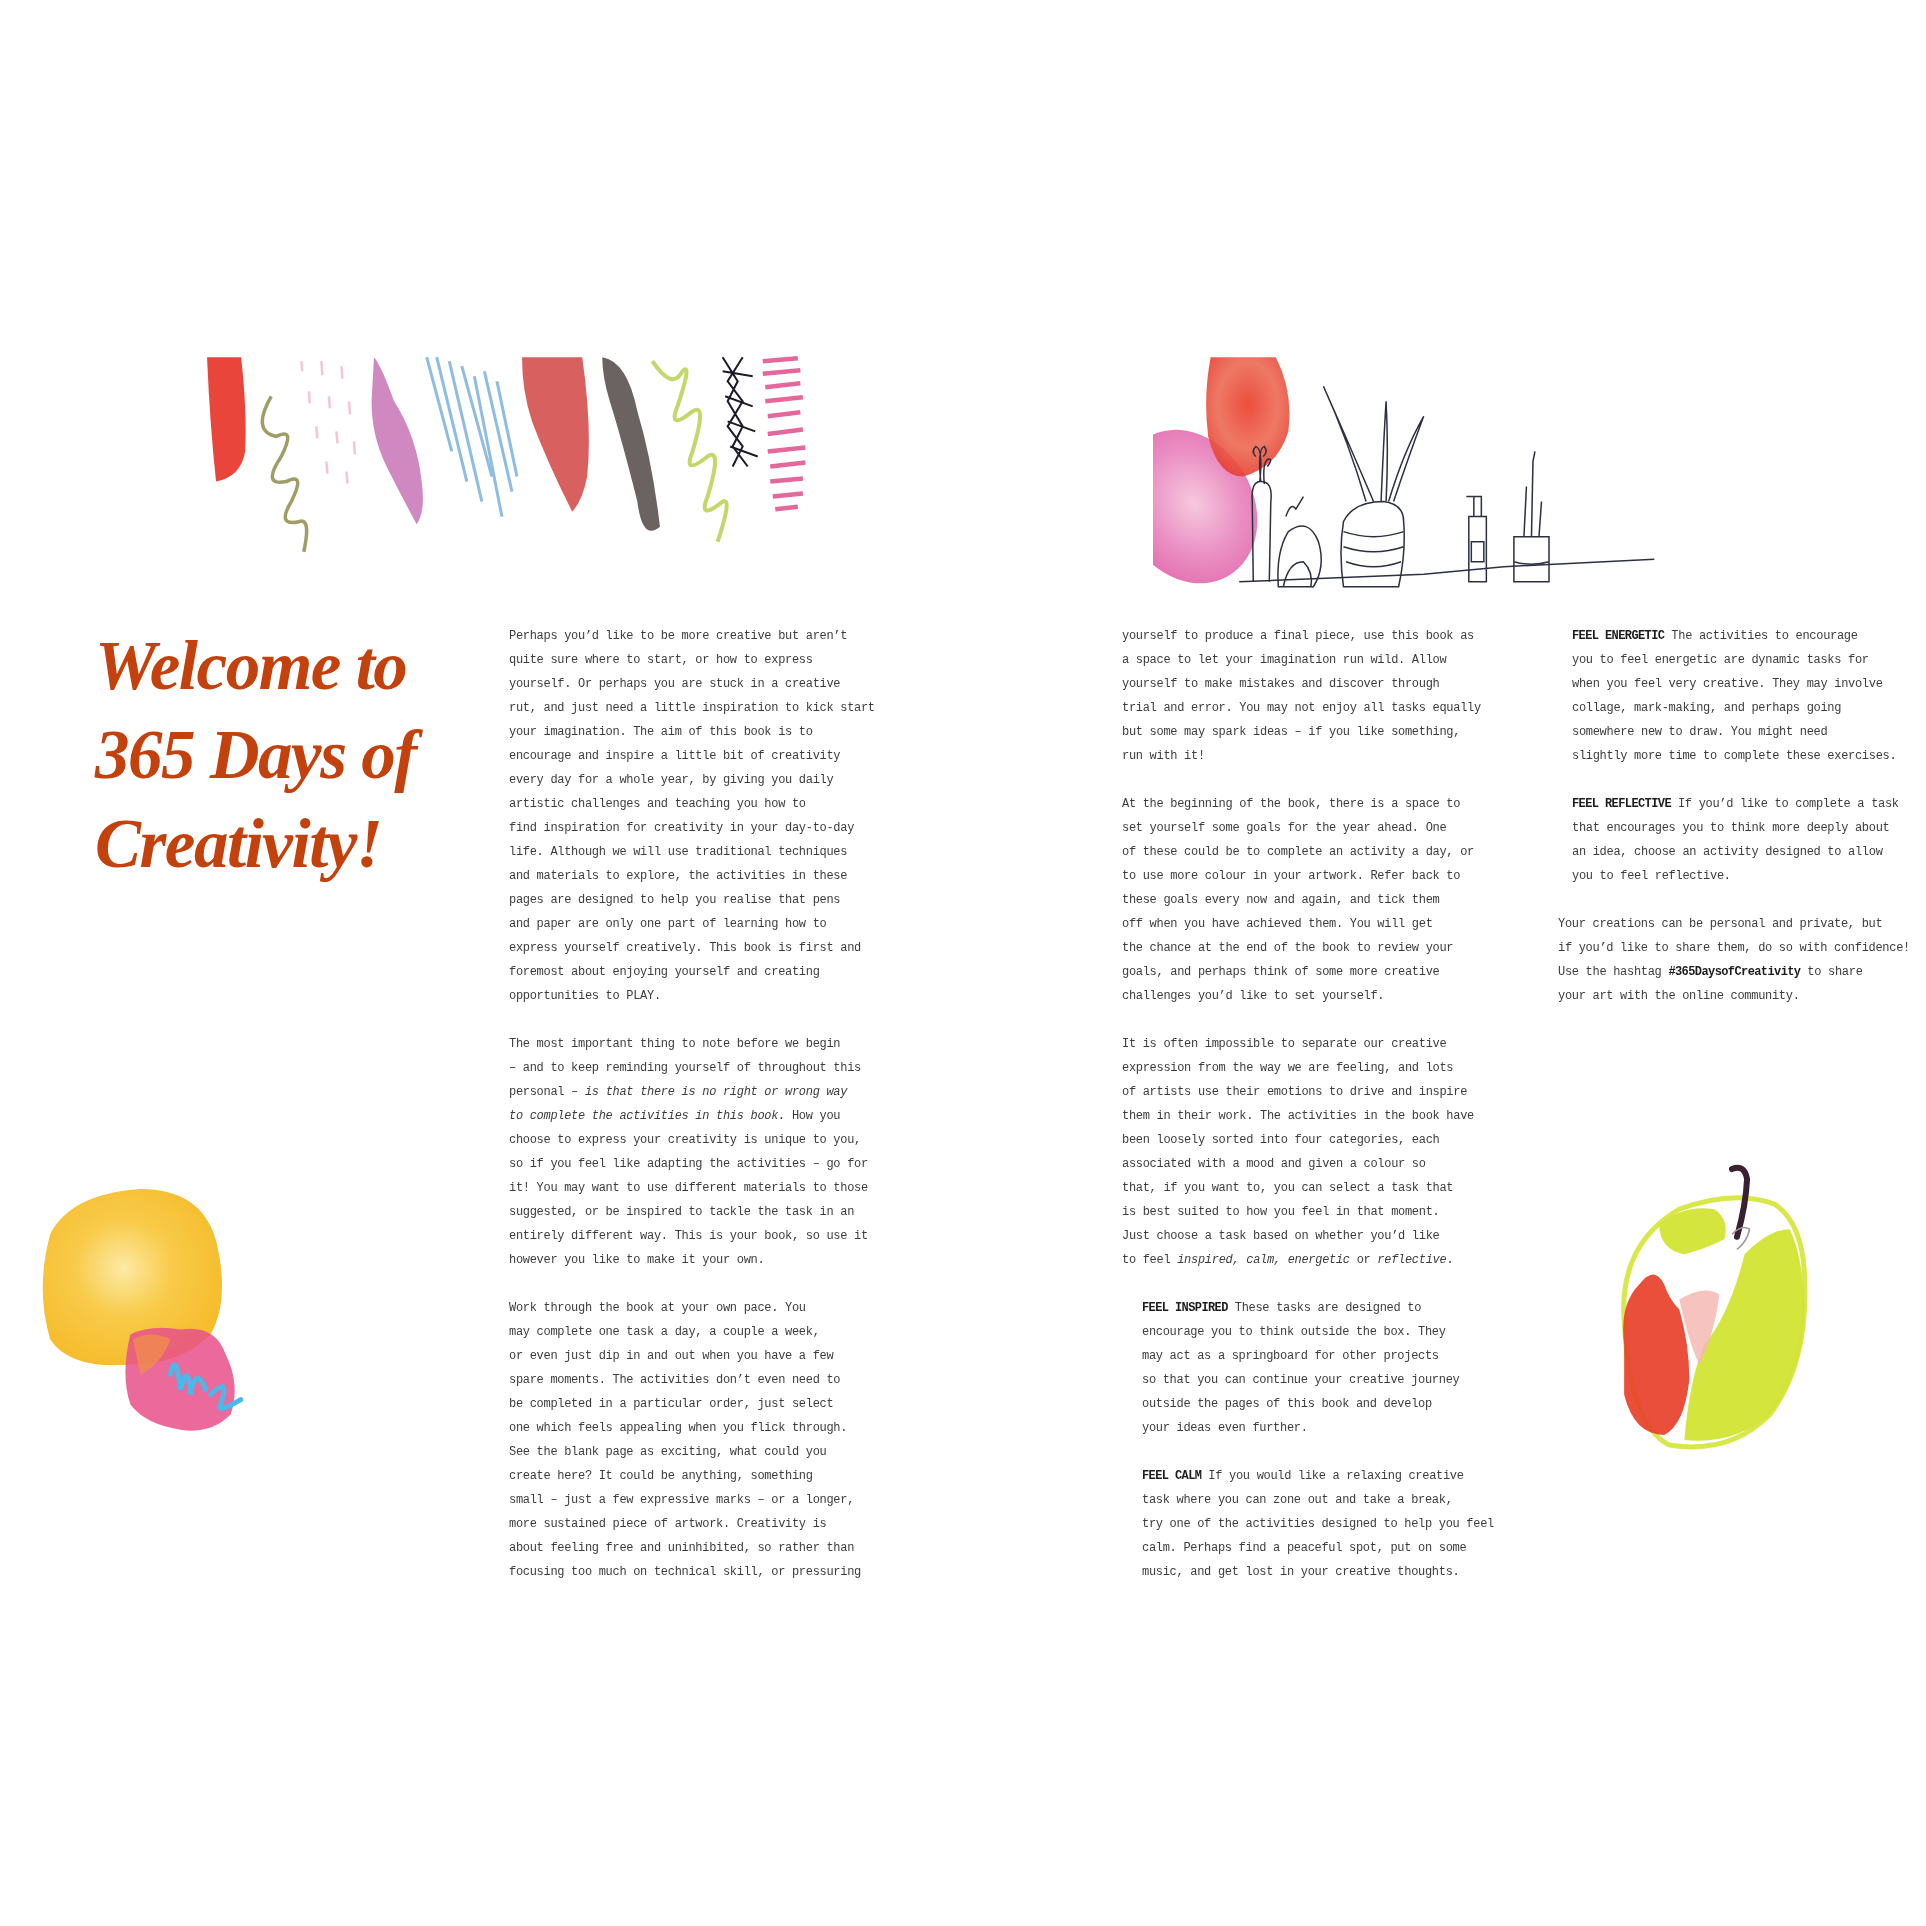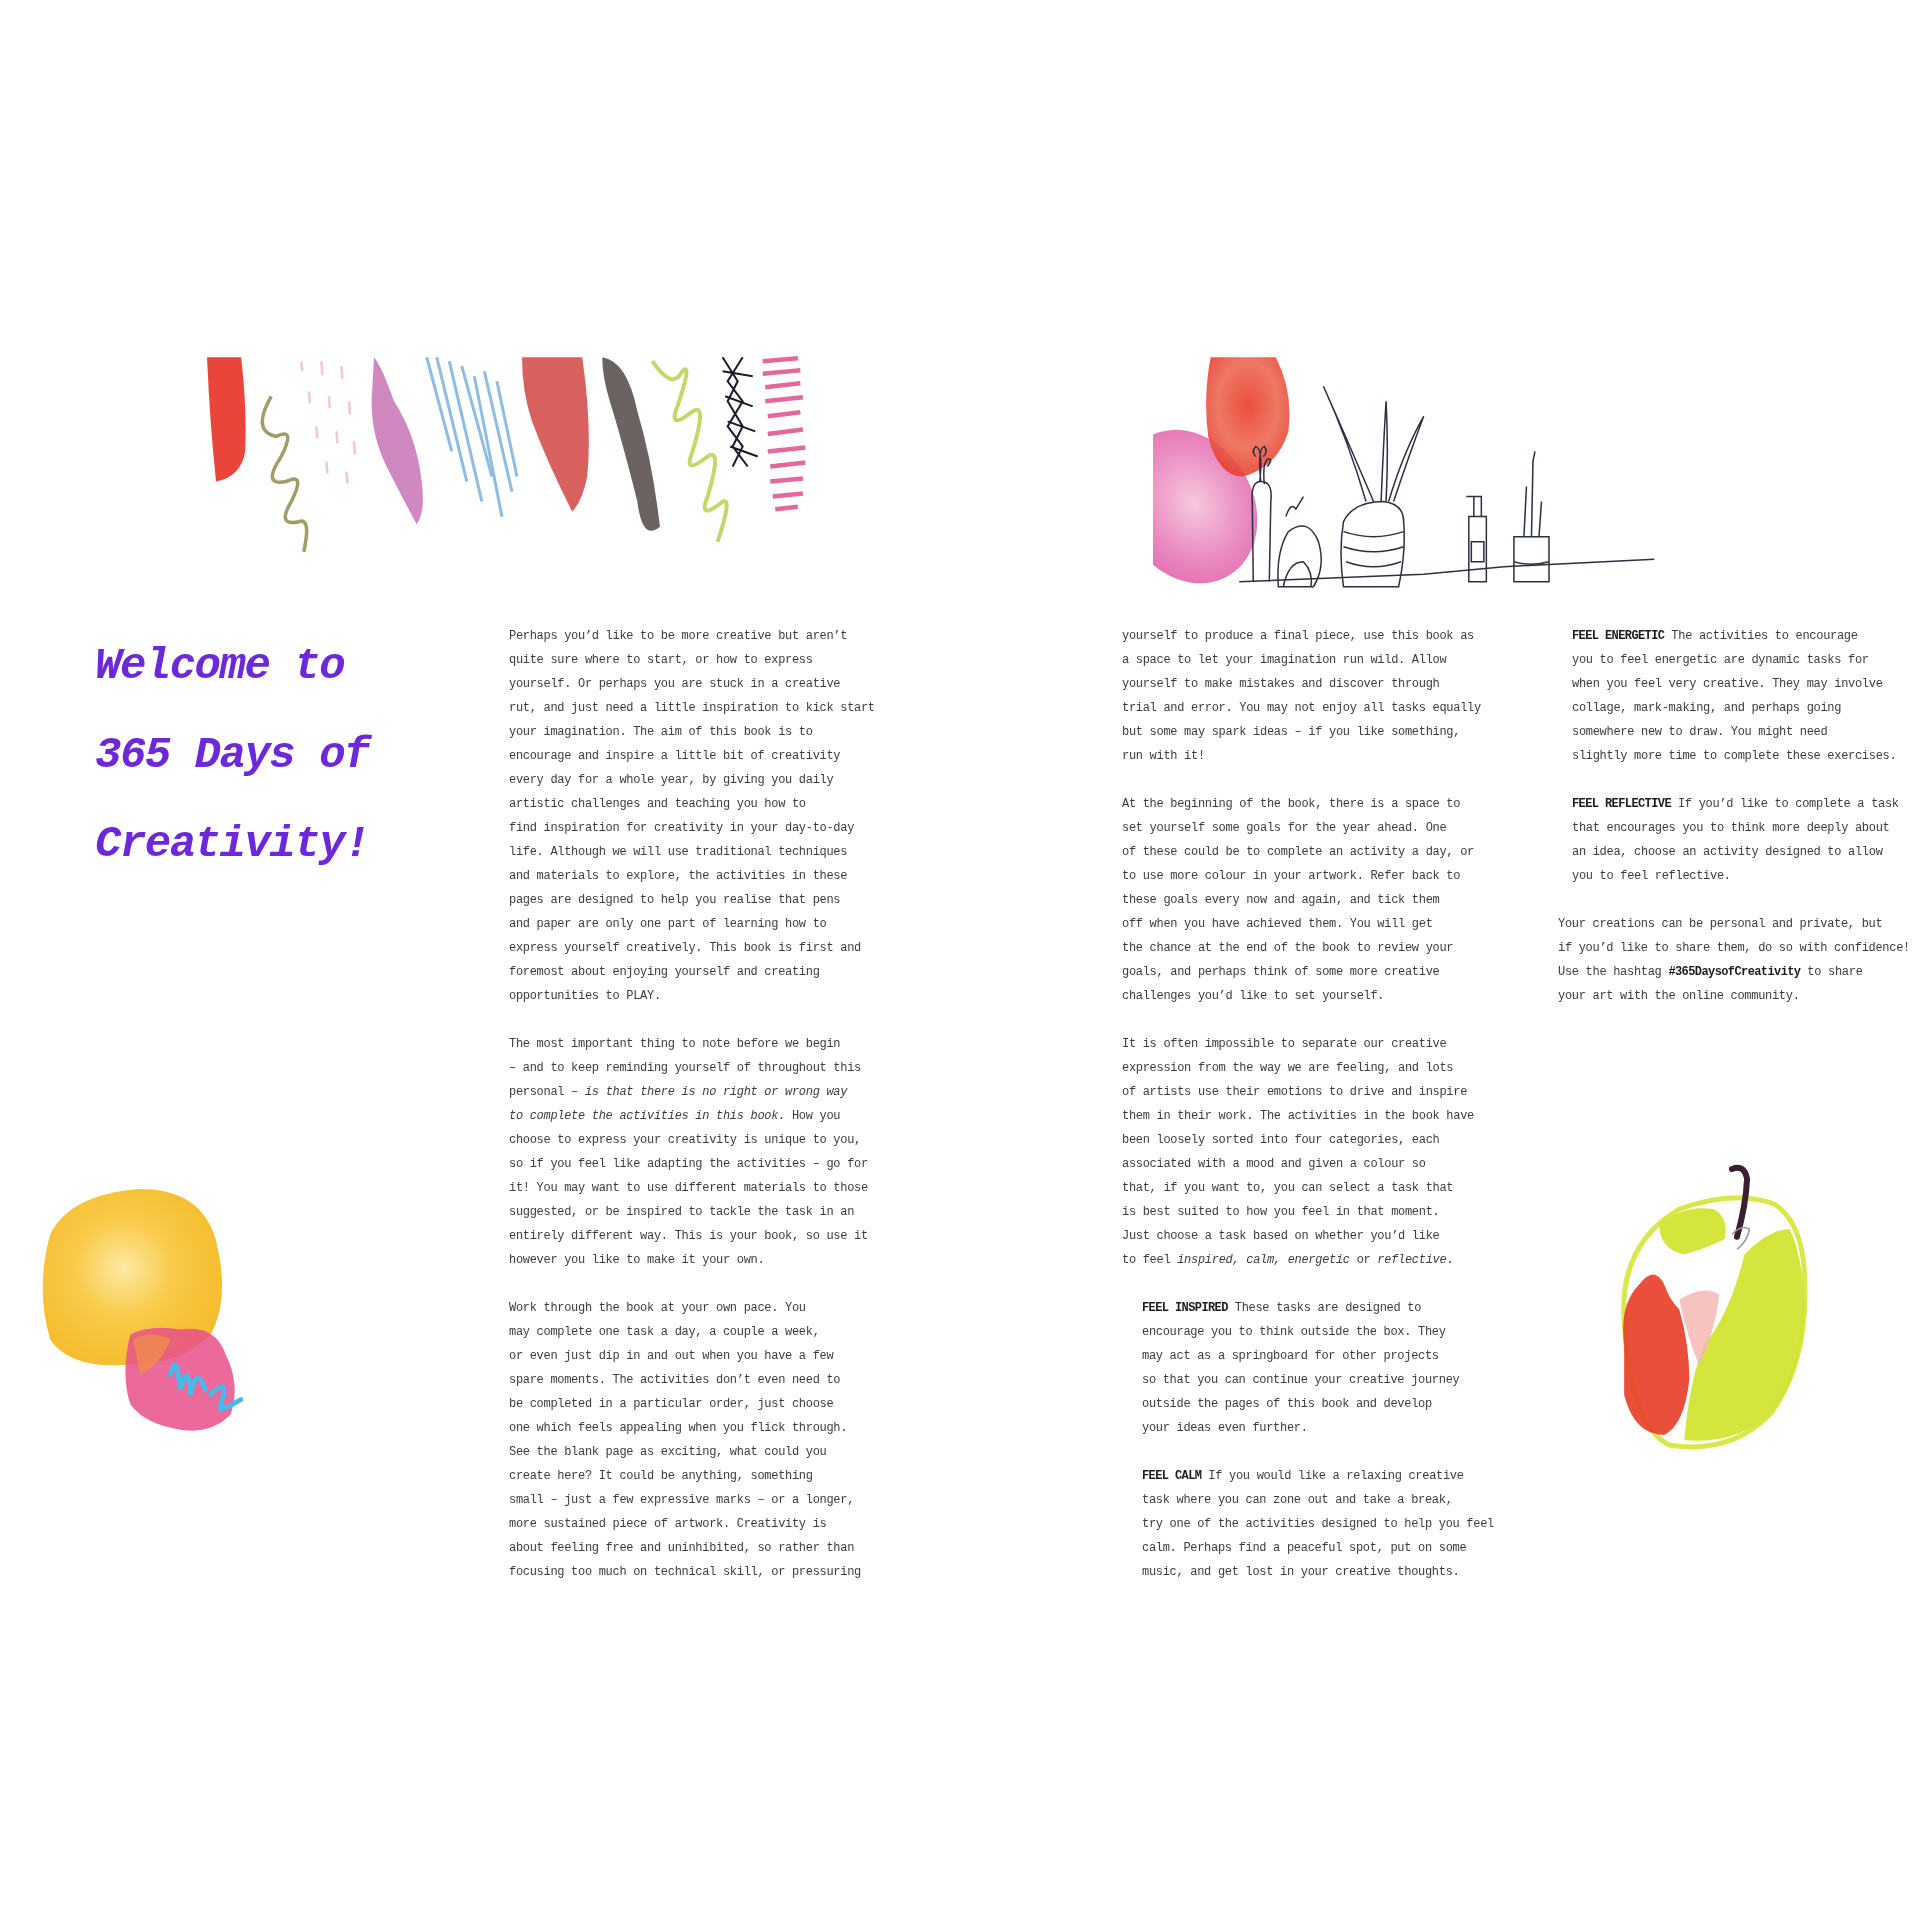--- a/index.html
+++ b/index.html
@@ -2,21 +2,21 @@
 <html style="font-size:8px"><head>
 <meta charset="utf-8">
 <style>
   html, body { margin: 0; padding: 0; background: #ffffff; }
   body { width: 1926px; height: 1926px; position: relative; overflow: hidden; font-family: "DejaVu Sans", sans-serif; color: #3a3a3a; }
   .spread { position: absolute; left: 0; top: 0; width: 1926px; height: 1926px; background: #ffffff; }
   .page { position: absolute; top: 0; height: 1926px; }
   .page-left { left: 0; width: 963px; }
   .page-right { left: 982px; width: 963px; }
 
-  .title { position: absolute; left: 95px; top: 622px; width: 391px; font-family: Liberation Mono, monospace; font-style: italic; font-weight: bold; color: #6d28d9; font-size: 44px; line-height: 89px; letter-spacing: -1.5px; }
+  .title { position: absolute; left: 95px; top: 622px; width: 391px; font-family: Liberation Serif, serif; font-style: italic; font-weight: bold; color: #c2410c; font-size: 69px; line-height: 89px; letter-spacing: -1.5px; }
   .title-line { display: block; white-space: nowrap; }
 
   .col { position: absolute; font-size: 12px; line-height: 24px; color: #3c3c3c; letter-spacing: -0.3px; font-family: Liberation Mono, monospace; }
   .col .ln { display: block; white-space: nowrap; height: 24px; }
   .col .gap { display: block; height: 24px; }
   .b { font-weight: bold; color: #1c1c1c; letter-spacing: -0.6px; }
   .i { font-style: italic; }
 
   .art { position: absolute; pointer-events: none; }
 </style>
@@ -135,21 +135,21 @@
         <span class="ln">suggested, or be inspired to tackle the task in an</span>
         <span class="ln">entirely different way. This is your book, so use it</span>
         <span class="ln">however you like to make it your own.</span>
       </div>
       <span class="gap"></span>
       <div>
         <span class="ln">Work through the book at your own pace. You</span>
         <span class="ln">may complete one task a day, a couple a week,</span>
         <span class="ln">or even just dip in and out when you have a few</span>
         <span class="ln">spare moments. The activities don’t even need to</span>
-        <span class="ln">be completed in a particular order, just choose</span>
+        <span class="ln">be completed in a particular order, just select</span>
         <span class="ln">one which feels appealing when you flick through.</span>
         <span class="ln">See the blank page as exciting, what could you</span>
         <span class="ln">create here? It could be anything, something</span>
         <span class="ln">small – just a few expressive marks – or a longer,</span>
         <span class="ln">more sustained piece of artwork. Creativity is</span>
         <span class="ln">about feeling free and uninhibited, so rather than</span>
         <span class="ln">focusing too much on technical skill, or pressuring</span>
       </div>
     </div>
   </div>

